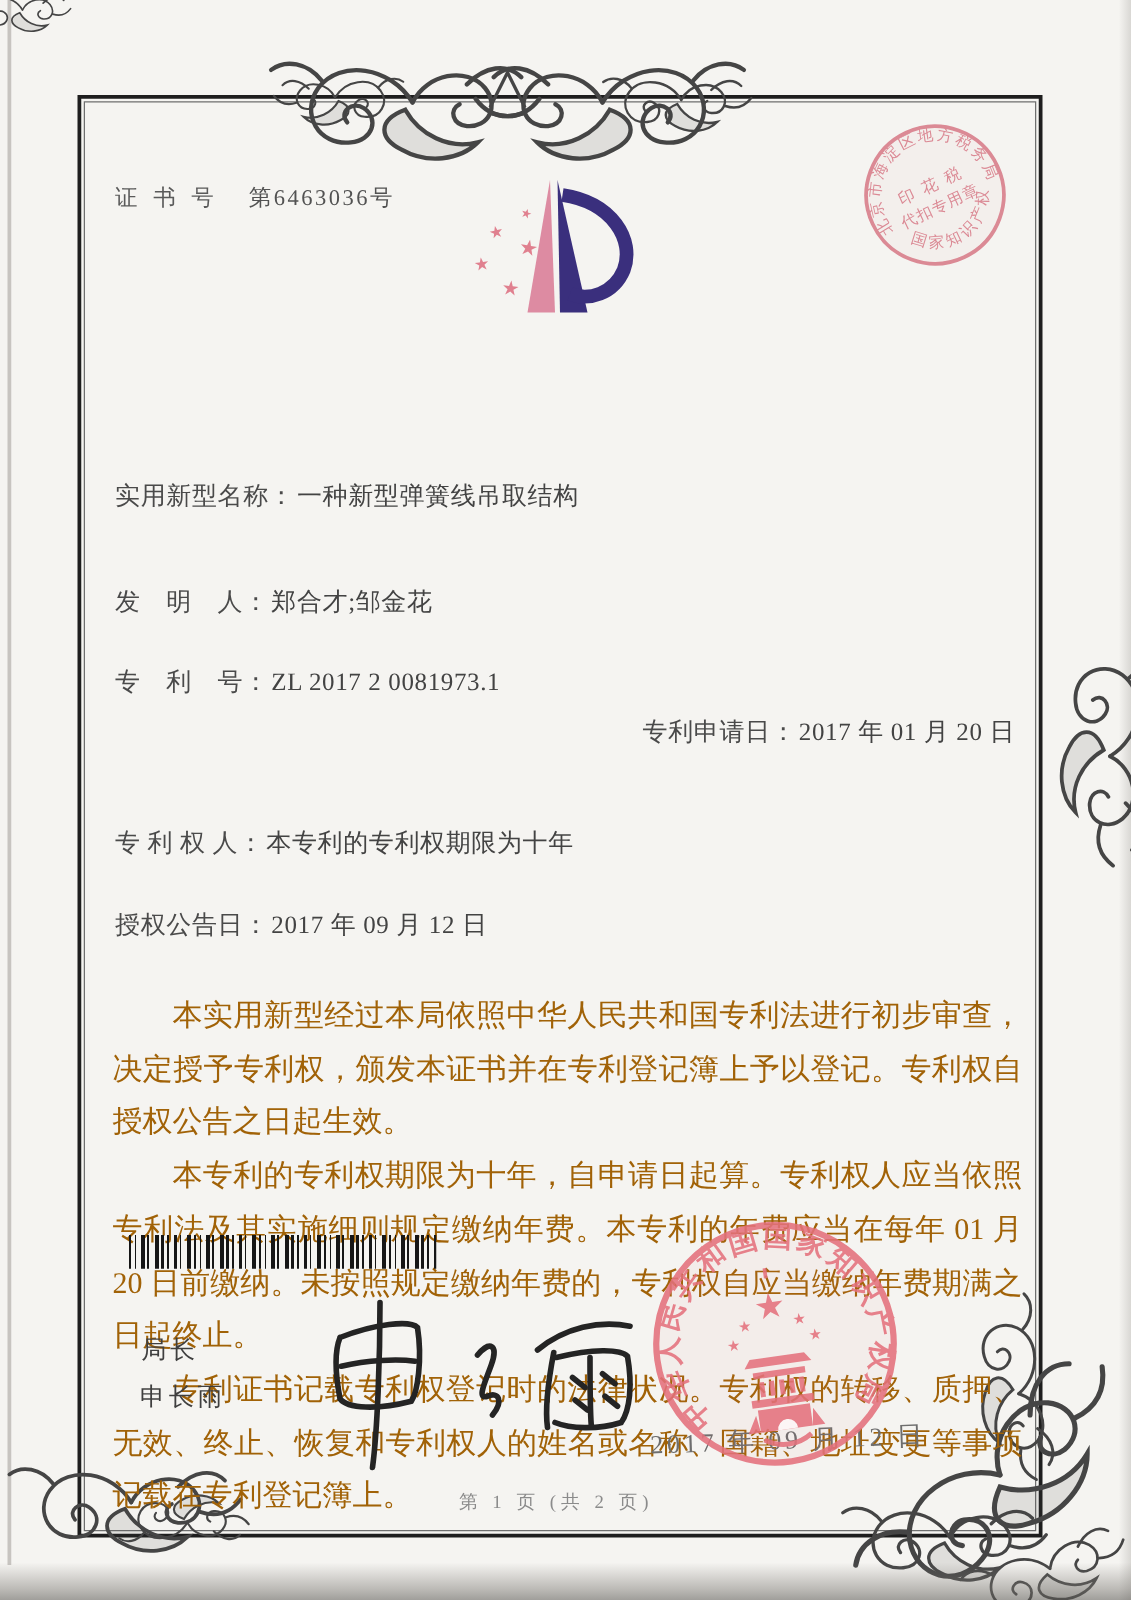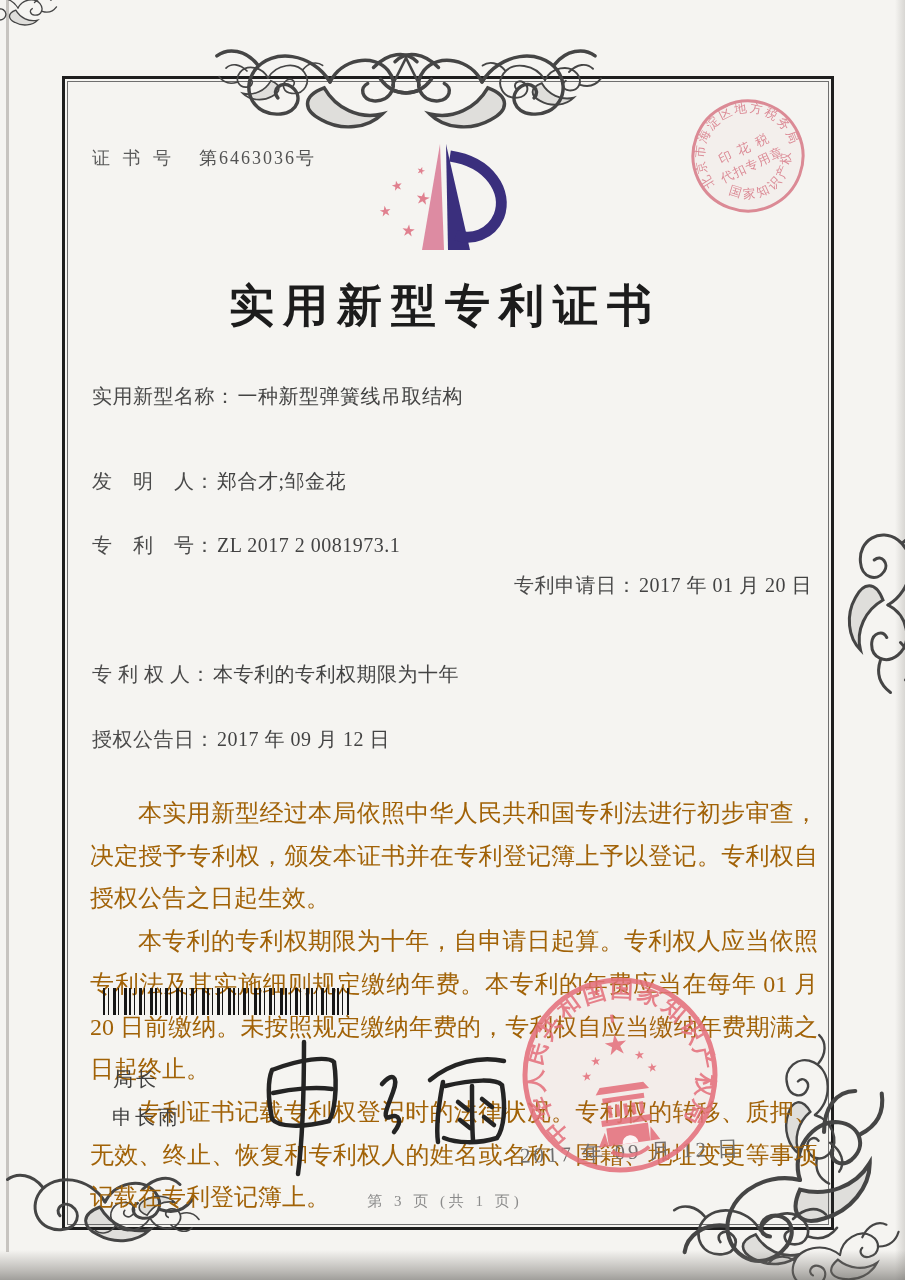--- a/index.html
+++ b/index.html
@@ -132,21 +132,20 @@
         <textPath href="#taxTop" startOffset="3">北京市海淀区地方税务局</textPath>
       </text>
       <text font-size="12.5" letter-spacing="3">
         <textPath href="#taxBottom" startOffset="20">国家知识产权局</textPath>
       </text>
       <text x="65" y="60" text-anchor="middle" font-size="13" letter-spacing="2">印 花 税</text>
       <text x="65" y="78" text-anchor="middle" font-size="12.5" letter-spacing="1">代扣专用章</text>
     </g>
   </svg>
 
-  <div class="title">实用新型专利证书</div>
 
   <div class="field-row row0">
     <span class="lab">实用新型名称：</span><span class="val">一种新型弹簧线吊取结构</span>
   </div>
   <div class="field-row row1">
     <span class="lab">发　明　人：</span><span class="val">郑合才;邹金花</span>
   </div>
   <div class="field-row row2">
     <span class="lab">专　利　号：</span><span class="val">ZL 2017 2 0081973.1</span>
   </div>
@@ -213,16 +212,16 @@
         <rect x="120" y="132" width="4" height="12"></rect>
         <rect x="80" y="146" width="50" height="6"></rect>
         <path d="M84,154 h42 v18 h-42 Z"></path>
         <path d="M98,172 a8,8 0 0 1 16,0 Z" fill="#fdf6f6"></path>
         <path d="M82,158 l-8,14 h10 Z M128,158 l8,14 h-10 Z"></path>
         <path d="M86,178 C98,186 112,186 124,178" fill="none" stroke="#e4717c" stroke-width="4"></path>
       </g>
     </g>
   </svg>
 
-  <div class="footer">第 3 页 (共 1 页)</div>
+  <div class="footer">第 1 页 (共 2 页)</div>
 
   <div class="photo-shadow-bottom"></div>
 </div>
 
 </body></html>

